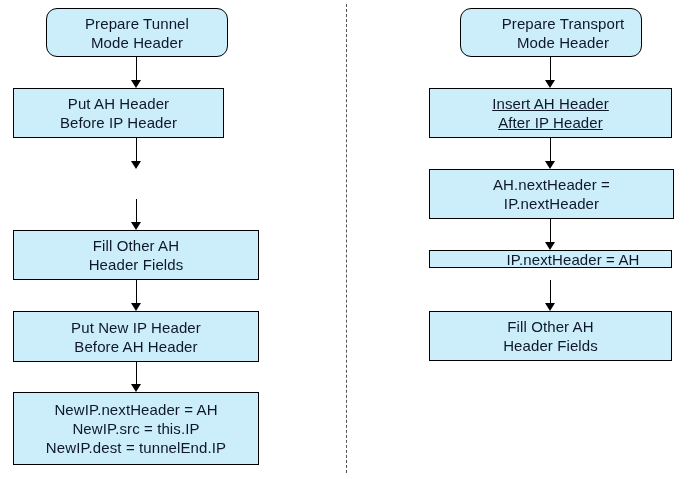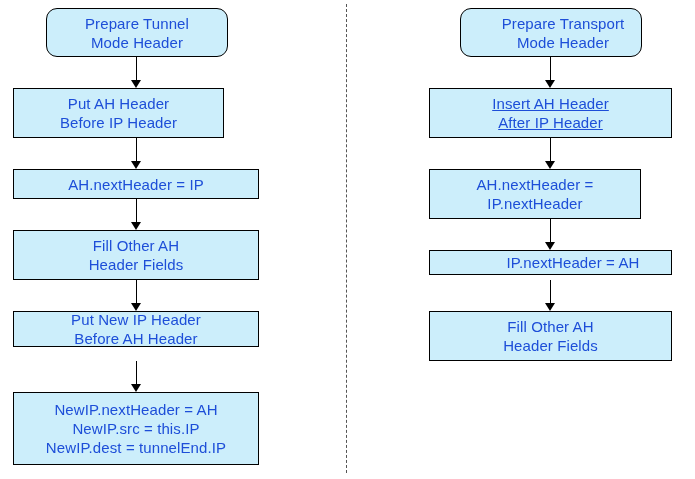--- a/index.html
+++ b/index.html
@@ -40,21 +40,21 @@
   }
   .column.left  { left: 0px;   width: 346px; }
   .column.right { left: 347px; width: 348px; }
 
   
   .node {
     position: absolute;
     box-sizing: border-box;
     background: #cceefb;
     border: 1px solid #000000;
-    color: #1d4ed8;
+    color: #0f172a;
     display: flex;
     align-items: center;
     justify-content: center;
     text-align: center;
     font-size: 15px;
     line-height: 19px;
     letter-spacing: 0.1px;
     white-space: pre-line;
     user-select: none;
   }
@@ -101,36 +101,35 @@
     </div>
 
     <div class="node" style="left:13px; top:88px; width:211px; height:50px;">Put AH Header
 Before IP Header</div>
 
     <div class="arrow" style="left:131px; top:138px; height:31px;">
       <div class="shaft" style="height:24px;"></div>
       <div class="head"></div>
     </div>
 
-    <div class="node" style="left:13px; top:169px; width:246px; height:30px;">AH.nextHeader = IP</div>
 
     <div class="arrow" style="left:131px; top:199px; height:31px;">
       <div class="shaft" style="height:24px;"></div>
       <div class="head"></div>
     </div>
 
     <div class="node" style="left:13px; top:230px; width:246px; height:50px;">Fill Other AH
 Header Fields</div>
 
     <div class="arrow" style="left:131px; top:280px; height:31px;">
       <div class="shaft" style="height:24px;"></div>
       <div class="head"></div>
     </div>
 
-    <div class="node" style="left:13px; top:311px; width:246px; height:36px;">Put New IP Header
+    <div class="node" style="left:13px; top:311px; width:246px; height:51px;">Put New IP Header
 Before AH Header</div>
 
     <div class="arrow" style="left:131px; top:361px; height:31px;">
       <div class="shaft" style="height:24px;"></div>
       <div class="head"></div>
     </div>
 
     <div class="node" style="left:13px; top:392px; width:246px; height:73px;">NewIP.nextHeader = AH
 NewIP.src = this.IP
 NewIP.dest = tunnelEnd.IP</div>
@@ -149,29 +148,29 @@
     </div>
 
     <div class="node" style="left:82px; top:88px; width:243px; height:50px;text-decoration:underline;">Insert AH Header
 After IP Header</div>
 
     <div class="arrow" style="left:198px; top:138px; height:31px;">
       <div class="shaft" style="height:24px;"></div>
       <div class="head"></div>
     </div>
 
-    <div class="node" style="left:82px; top:169px; width:212px; height:50px;">AH.nextHeader =
+    <div class="node" style="left:82px; top:169px; width:245px; height:50px;">AH.nextHeader =
 IP.nextHeader</div>
 
     <div class="arrow" style="left:198px; top:219px; height:31px;">
       <div class="shaft" style="height:24px;"></div>
       <div class="head"></div>
     </div>
 
-    <div class="node" style="left:82px; top:250px; width:243px; height:25px;padding-left:45px;">IP.nextHeader = AH</div>
+    <div class="node" style="left:82px; top:250px; width:243px; height:18px;padding-left:45px;">IP.nextHeader = AH</div>
 
     <div class="arrow" style="left:198px; top:280px; height:31px;">
       <div class="shaft" style="height:24px;"></div>
       <div class="head"></div>
     </div>
 
     <div class="node" style="left:82px; top:311px; width:243px; height:50px;">Fill Other AH
 Header Fields</div>
   </div>
 

